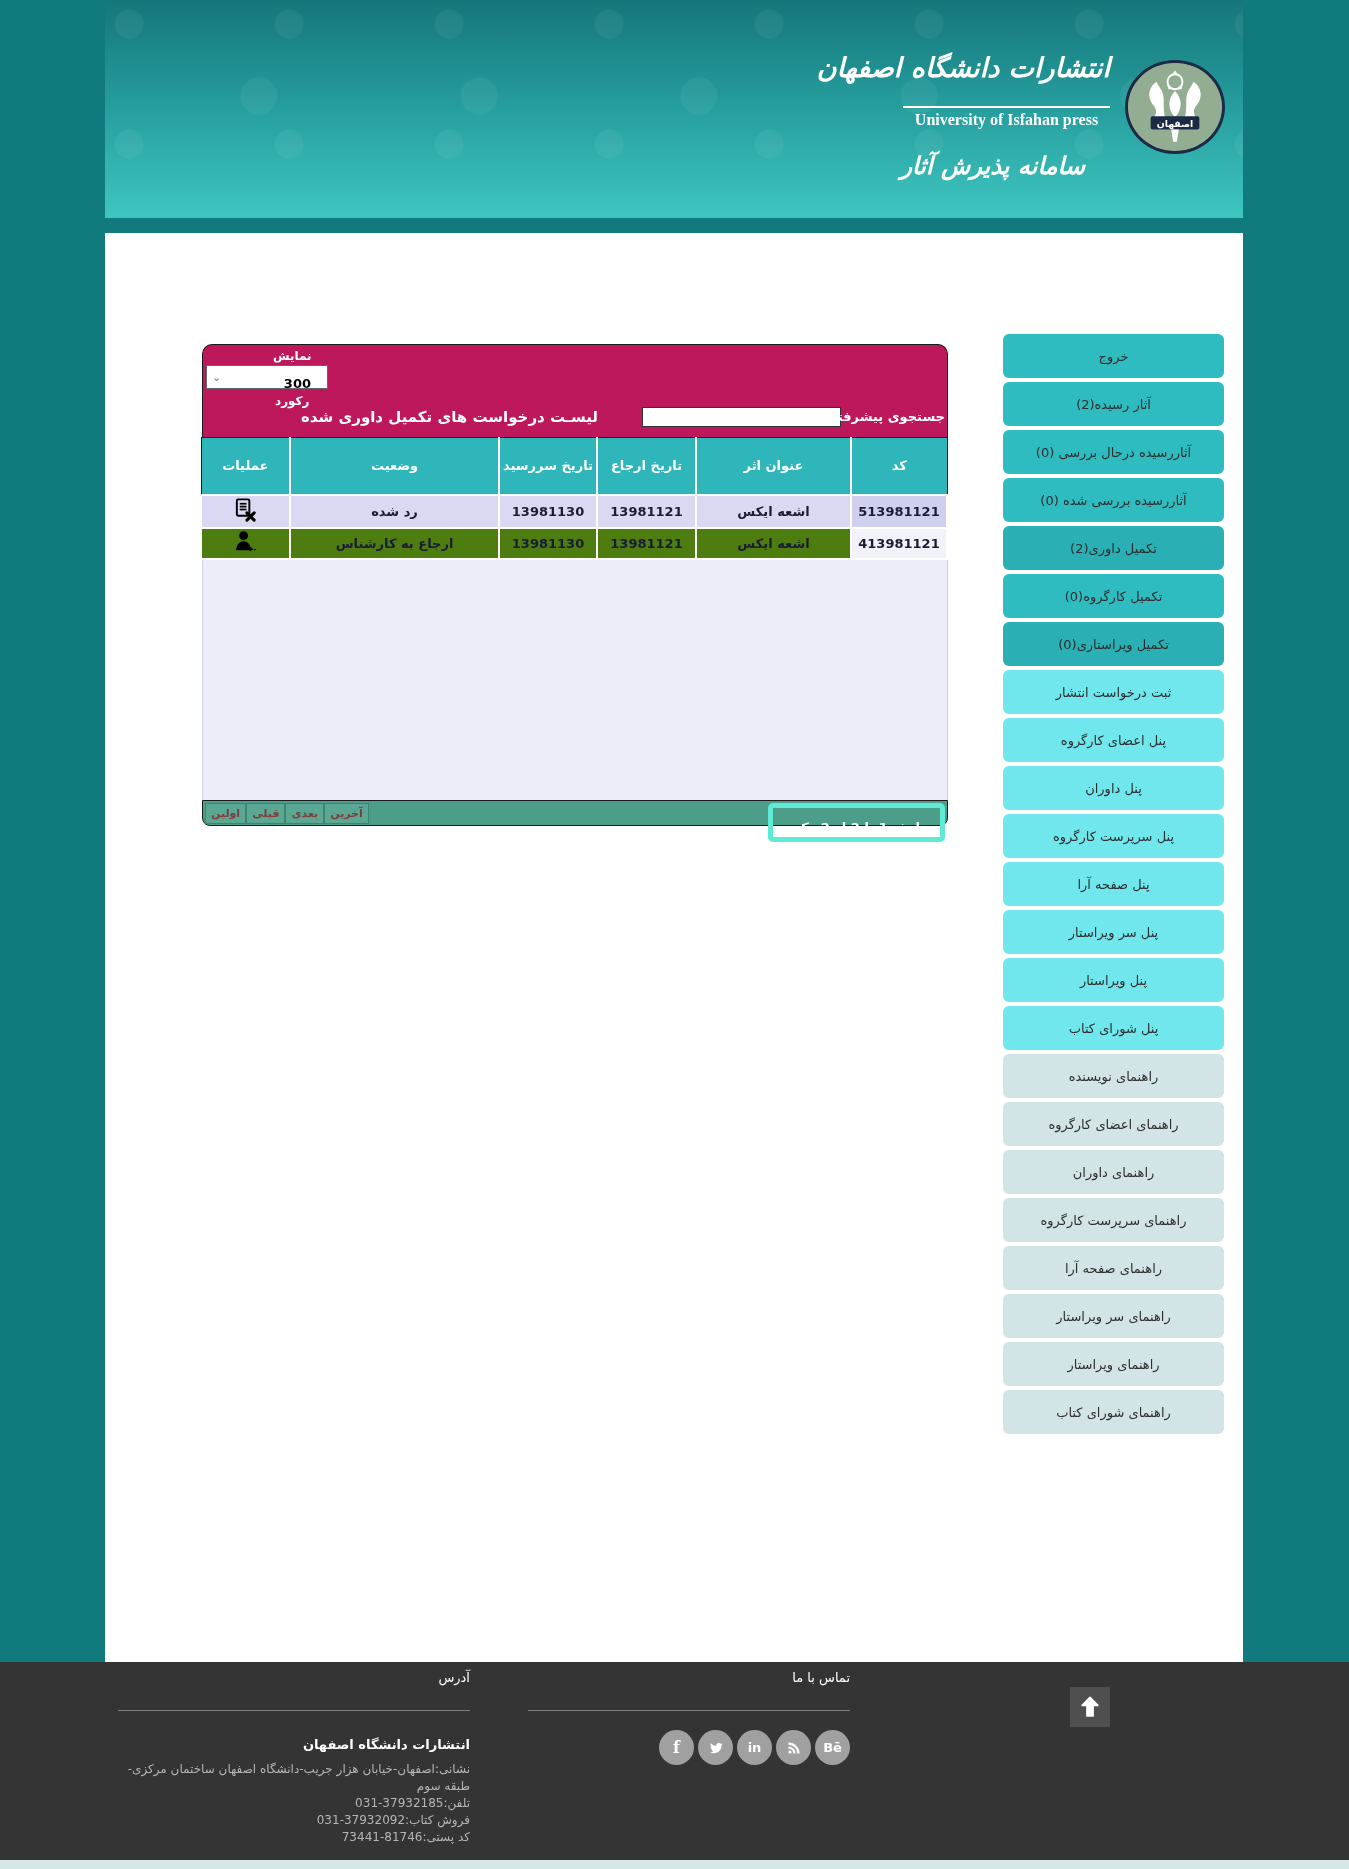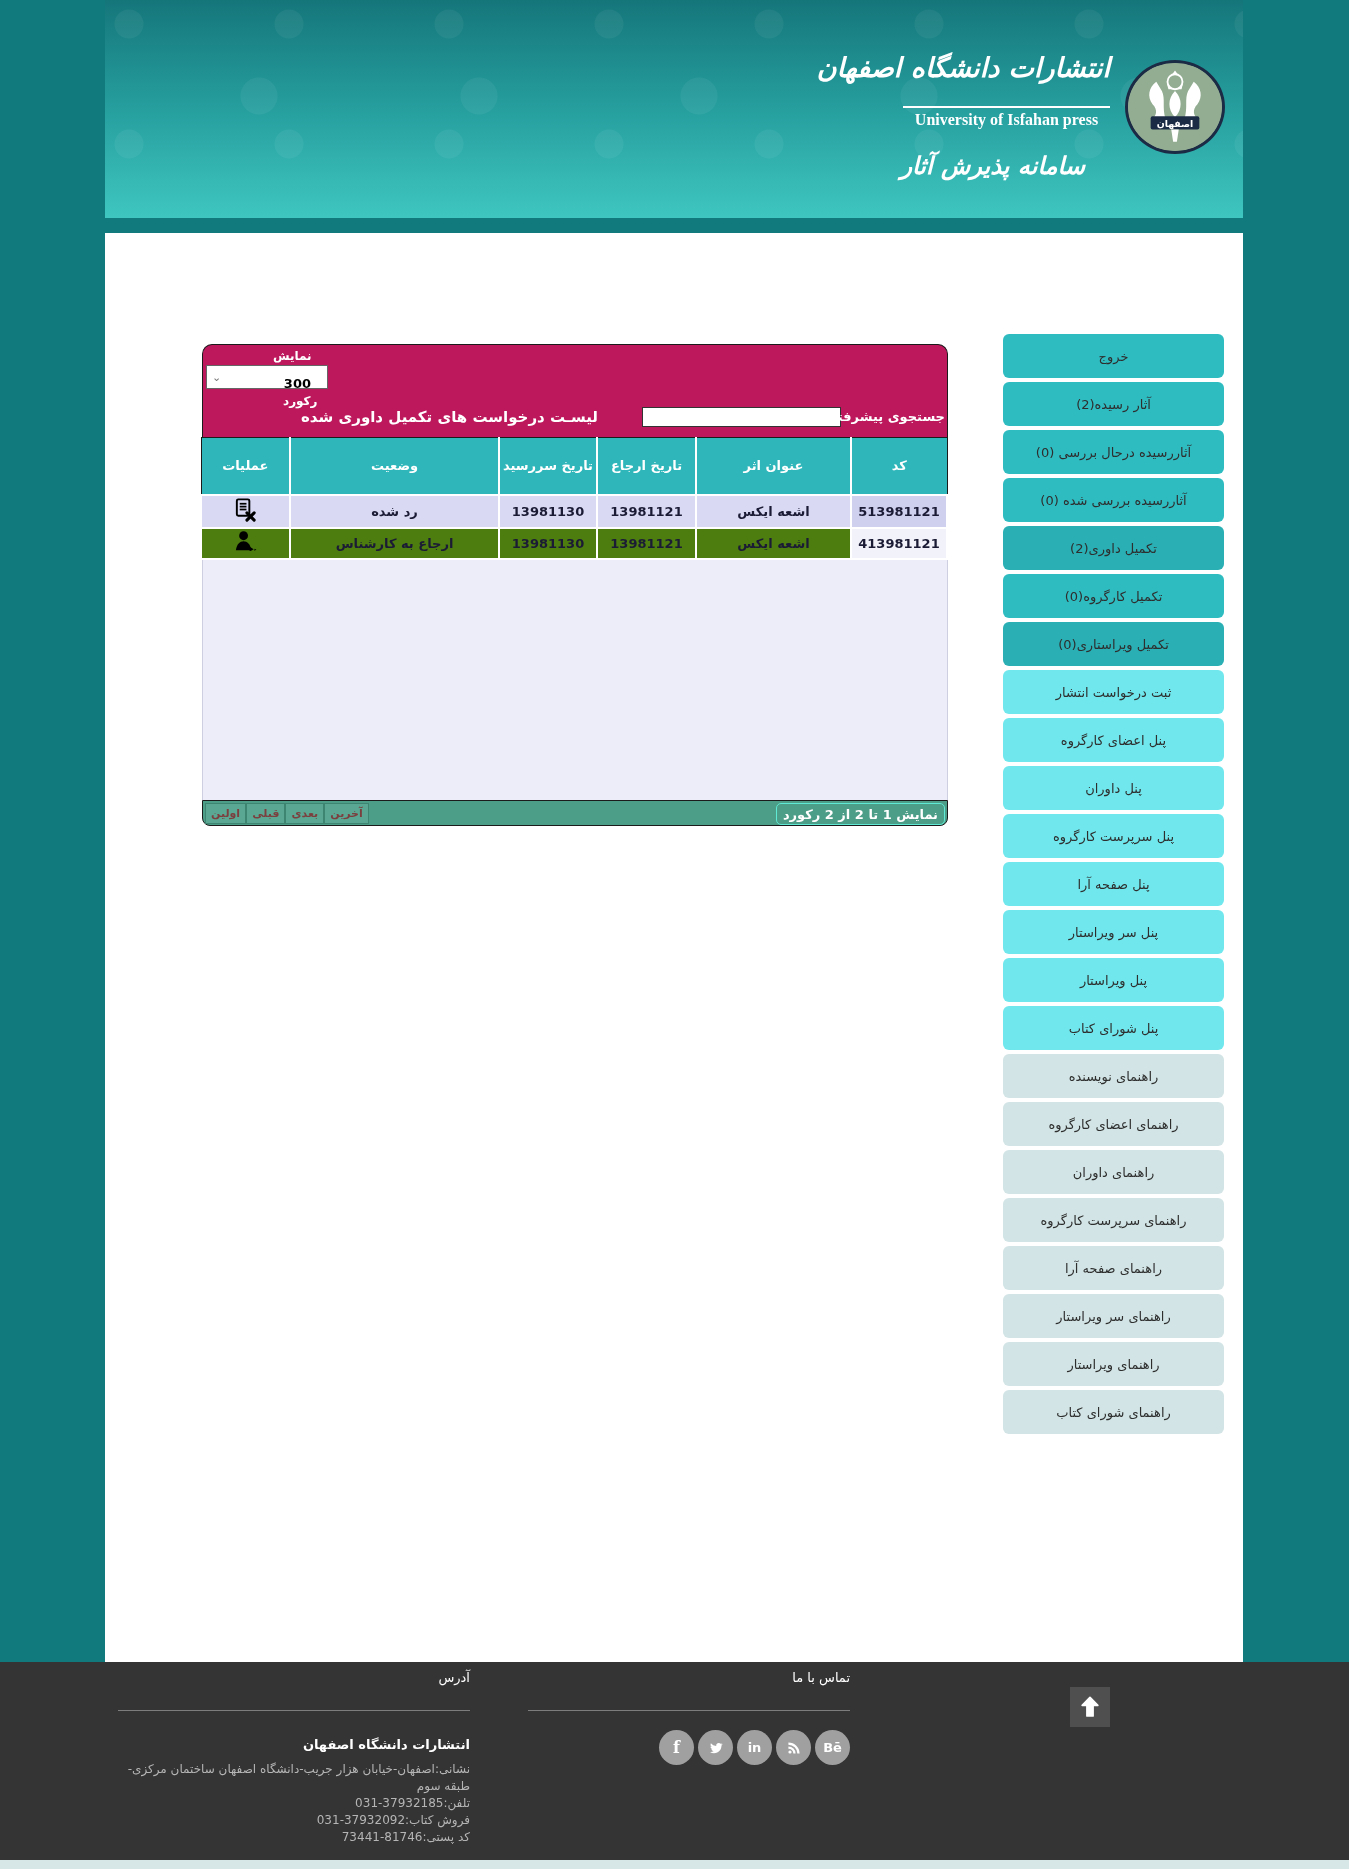--- a/index.html
+++ b/index.html
@@ -51,21 +51,21 @@
   .content { position:relative; height:1429px; background:#ffffff; }
 
   
   .panel-box { position:absolute; left:97px; top:111px; width:746px; font-size:13px; }
   .panel-green {
     position:relative; height:93px; background:#be185d;
     border:1px solid #1b1b1b; border-bottom:none; border-radius:10px 10px 0 0;
     color:#fff;
   }
   .show-label  { position:absolute; left:70px;  top:4px;  font-size:12px; font-weight:bold; }
-  .record-label{ position:absolute; left:80px;  top:49px; font-size:12px; font-weight:bold; }
+  .record-label{ position:absolute; left:72px;  top:49px; font-size:12px; font-weight:bold; }
   .select-box {
     position:absolute; left:3px; top:20px; width:122px; height:24px;
     background:#fff; border:1px solid #666; display:flex; align-items:center;
     direction:ltr; cursor:pointer;
   }
   .select-box .chev { color:#777; font-size:11px; margin-left:5px; line-height:1; }
   .select-box .val  { margin-left:auto; padding-right:16px; color:#000; font-weight:bold; font-size:13px;margin-top:12px; }
   .panel-title { position:absolute; left:98px; top:63px; font-size:15px; font-weight:bold; white-space:nowrap; }
   .search-input {
     position:absolute; right:106px; top:62px; width:199px; height:20px;
@@ -89,23 +89,23 @@
   tr.row-odd  td.sorted { background:#cfcfee; }
   tr.row-even td { background:#4d7c0f; height:31px; }
   tr.row-even td.sorted { background:#f2f2fa; }
   .table-empty { height:240px; background:#ededf9; border-left:1px solid #cfcfe2; border-right:1px solid #cfcfe2; }
 
   .bottom-bar {
     position:relative; height:26px; background:#4d9e88;
     border:1px solid #1b1b1b; border-radius:0 0 8px 8px;
   }
   .bar-info {
-    position:absolute; right:2px; top:2px; padding:3px 6px 2px;
+    position:absolute; right:2px; top:2px; padding:12px 6px 2px;
     color:#fff; font-weight:bold; font-size:13px;
-    border:1px solid #5eead4; border-radius:5px; white-space:nowrap;
+    border:5px solid #5eead4; border-radius:5px; white-space:nowrap;
   }
   .pager { position:absolute; left:2px; top:2px; display:flex; direction:ltr; }
   .pg-btn {
     background:#5aa893; border:1px solid #3e8571; color:#7b3f3f;
     font-size:11px; font-weight:bold; padding:3px 5px; cursor:pointer; white-space:nowrap;
   }
 
   
   .sidebar { position:absolute; left:898px; top:101px; width:221px; display:flex; flex-direction:column; gap:4px; }
   .sb-btn {

